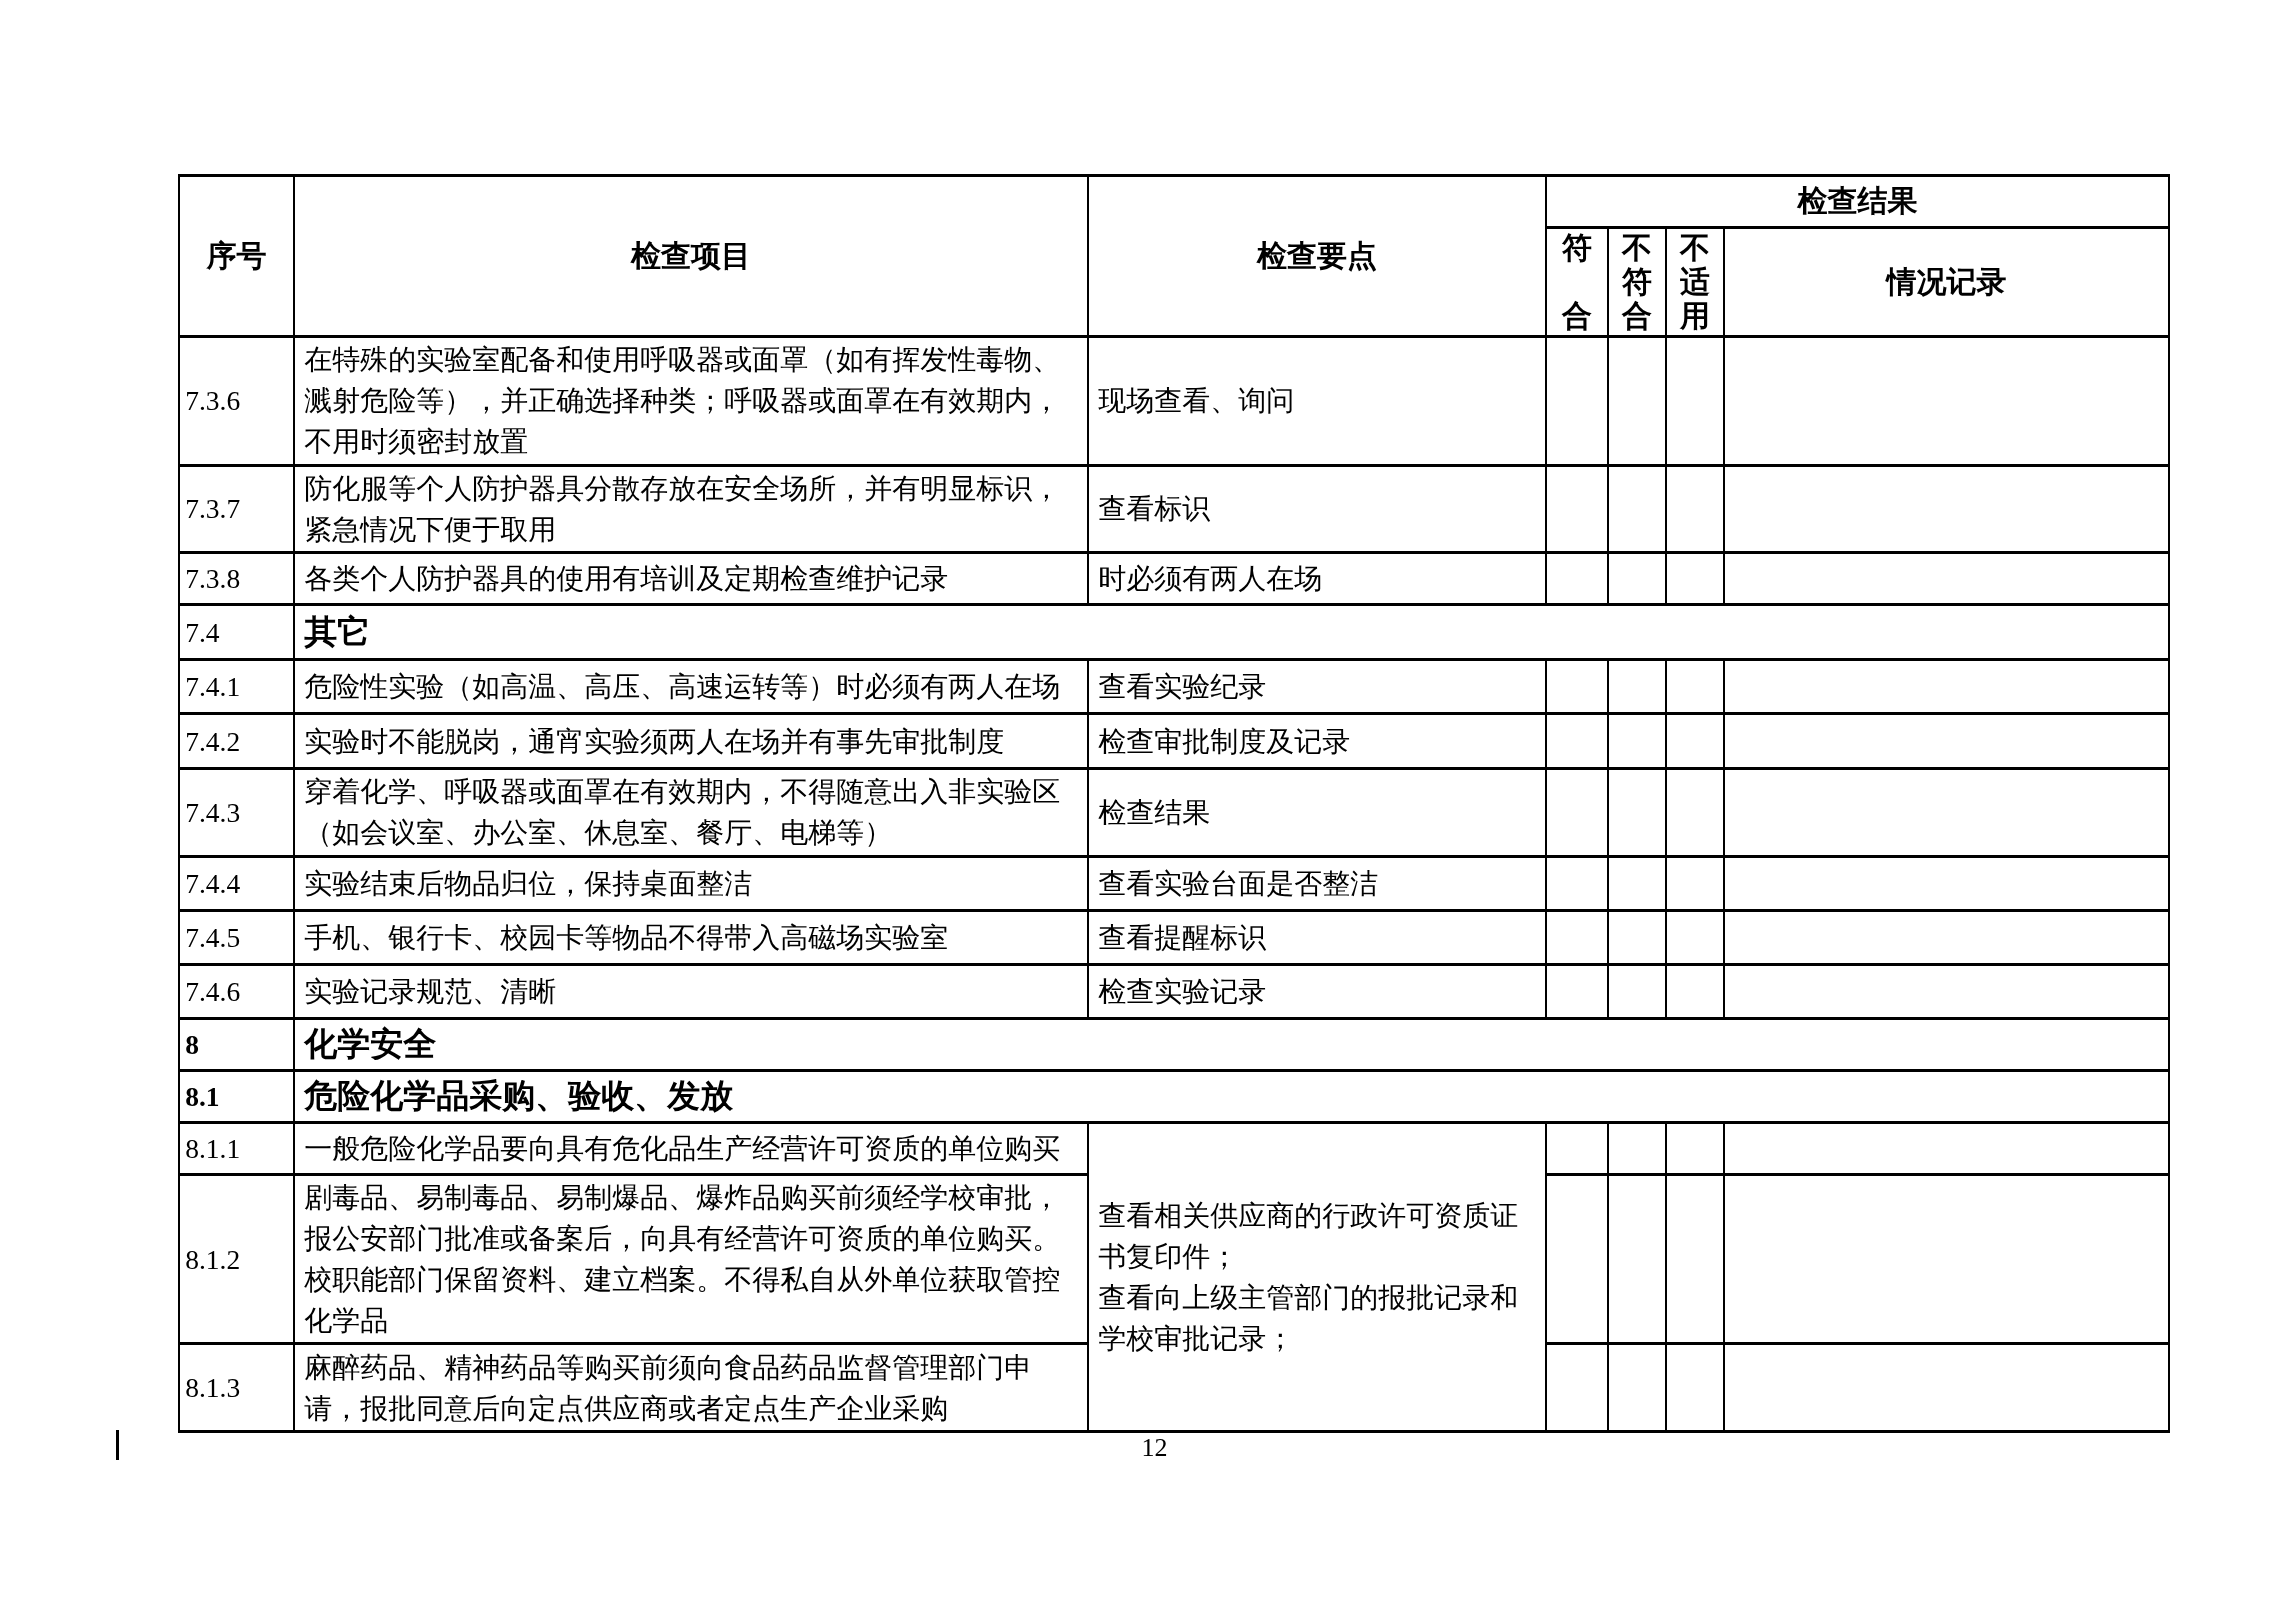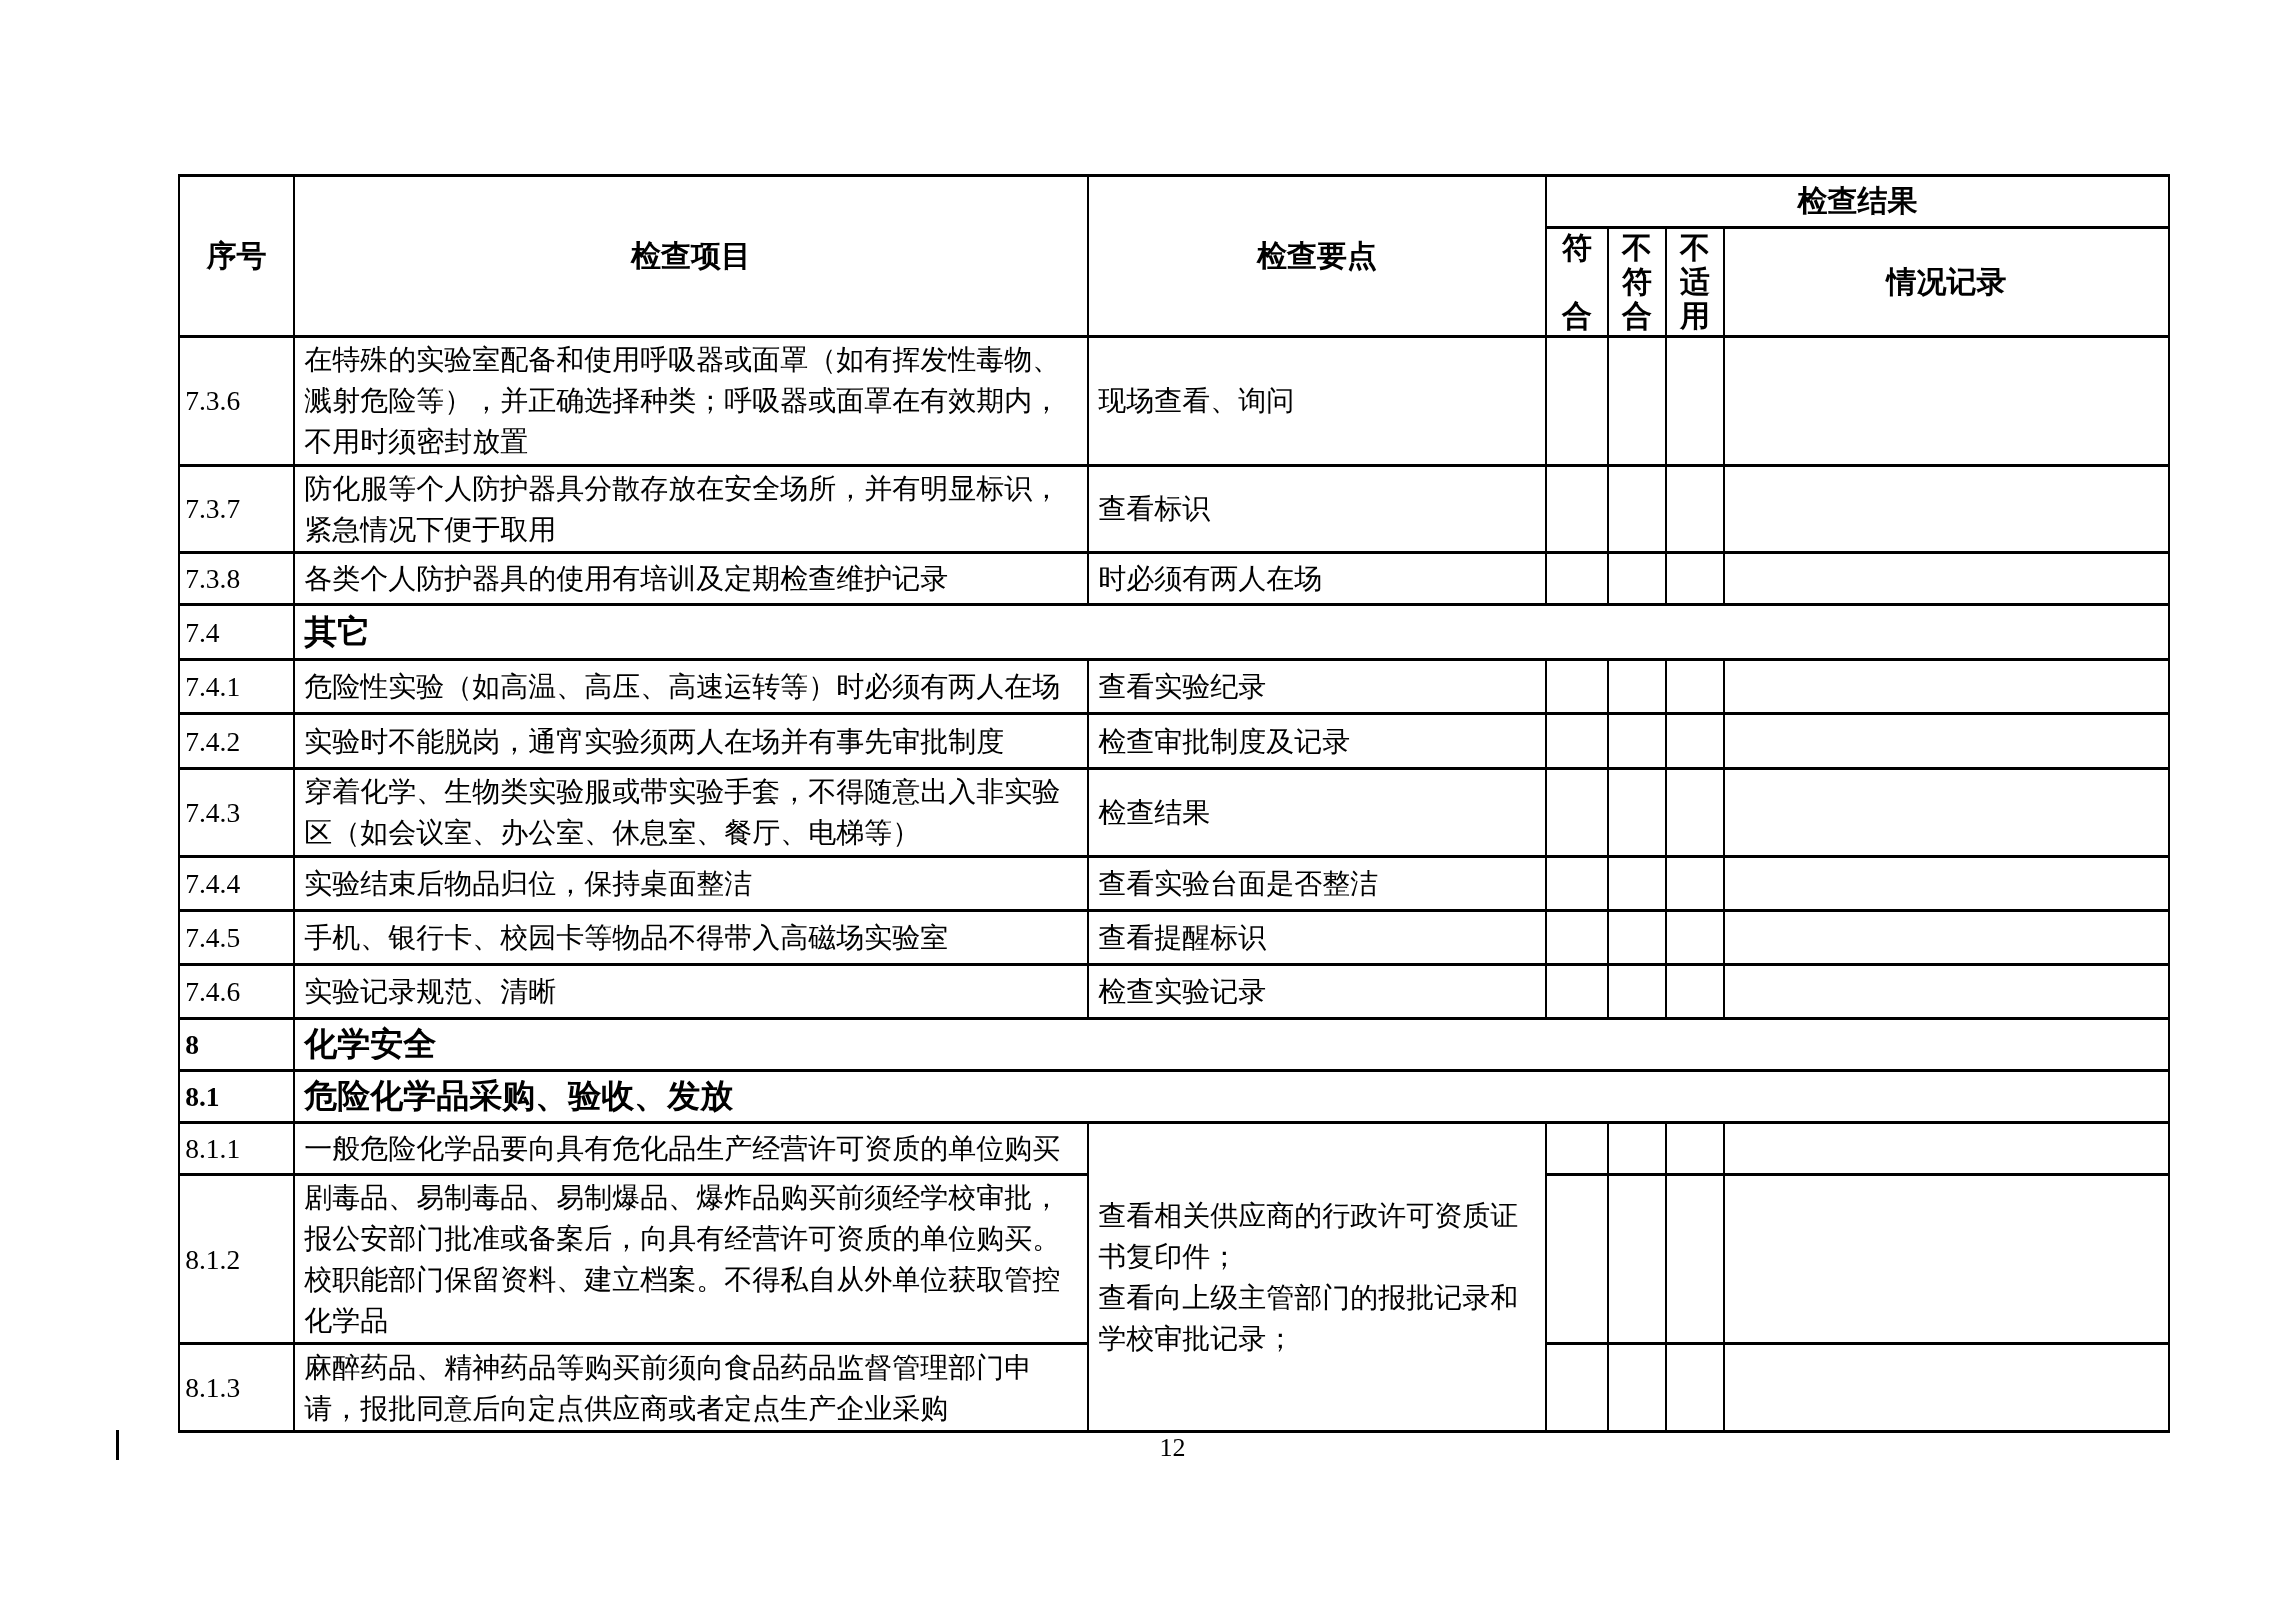--- a/index.html
+++ b/index.html
@@ -51,21 +51,21 @@
   tr.idbold td.c-seq{font-weight:700;}
   
   tr.r736{height:126px;} tr.r737{height:82px;} tr.r738{height:52px;}
   tr.r74{height:55px;}  tr.r741{height:54px;}  tr.r742{height:55px;}
   tr.r743{height:86px;} tr.r744{height:54px;} tr.r745{height:54px;}
   tr.r746{height:54px;padding-left:22px;}  tr.r8{height:52px;}   tr.r81{height:52px;padding-left:36px;}
   tr.r811{height:52px;}  tr.r812{height:164px;} tr.r813{height:85px;}
   .kp-line{display:block;}
   
   .footer{
-    position:absolute;left:178px;top:1433px;width:1989px;
+    position:absolute;left:160px;top:1433px;width:1989px;
     text-align:center;font-size:26px;
     font-family:"Liberation Serif","DejaVu Serif",serif;
   }
   
   .revision-bar{
     position:absolute;left:116px;top:1430px;
     width:3.3px;height:30px;background:#000;
   }
 </style>
 </head>
@@ -159,21 +159,21 @@
         <td class="c-seq">7.4.2</td>
         <td class="c-item">实验时不能脱岗，通宵实验须两人在场并有事先审批制度</td>
         <td class="c-key">检查审批制度及记录</td>
         <td></td>
         <td></td>
         <td></td>
         <td></td>
       </tr>
       <tr class="r743">
         <td class="c-seq">7.4.3</td>
-        <td class="c-item">穿着化学、生物类实验服或带实验手套，不得随意出入非实验区（如会议室、办公室、休息室、餐厅、电梯等）</td>
+        <td class="c-item">穿着化学、呼吸器或面罩在有效期内，不得随意出入非实验区（如会议室、办公室、休息室、餐厅、电梯等）</td>
         <td class="c-key">检查结果</td>
         <td></td>
         <td></td>
         <td></td>
         <td></td>
       </tr>
       <tr class="r744">
         <td class="c-seq">7.4.4</td>
         <td class="c-item">实验结束后物品归位，保持桌面整洁</td>
         <td class="c-key">查看实验台面是否整洁</td>

